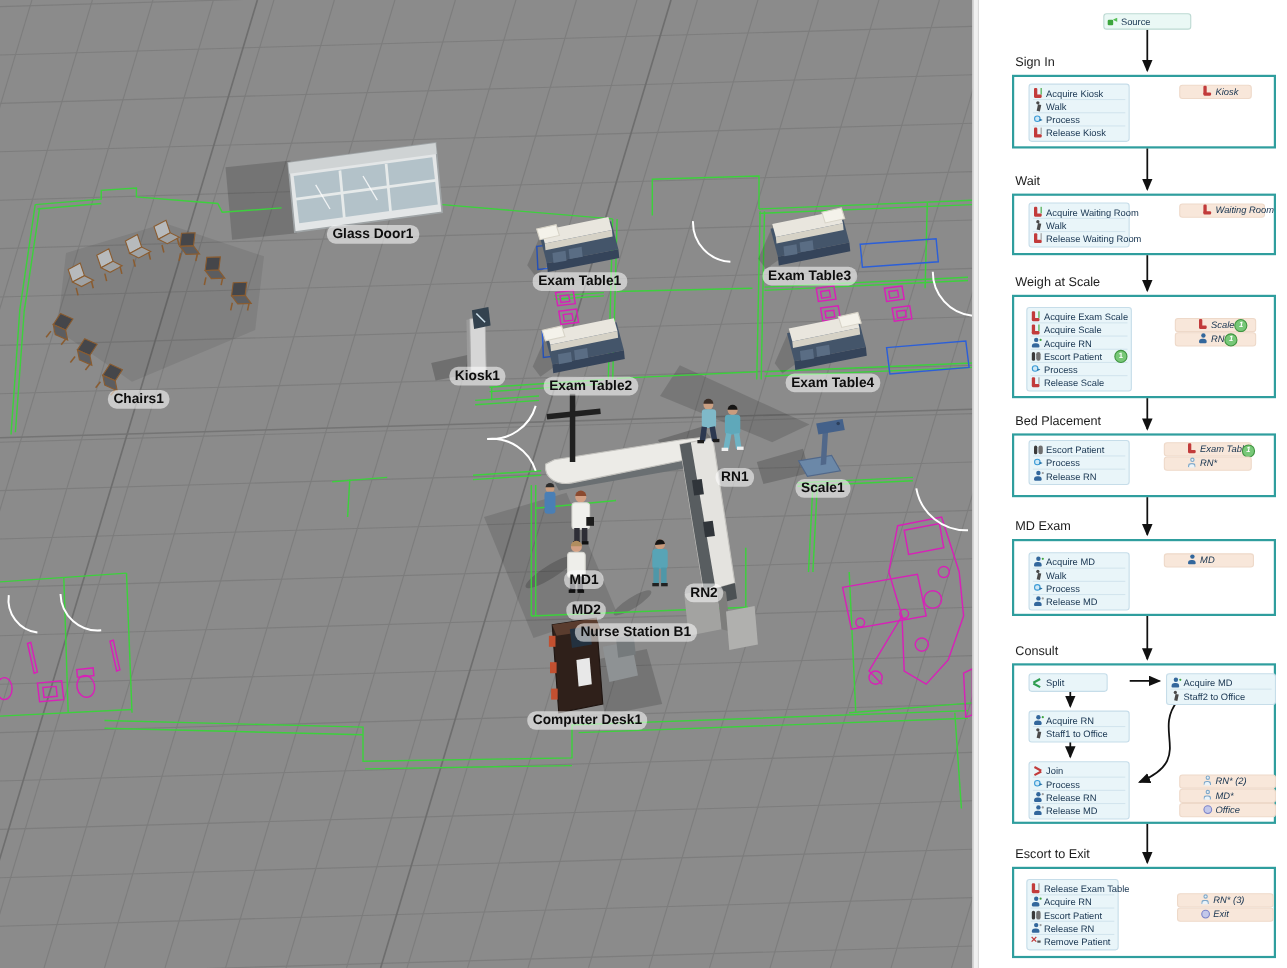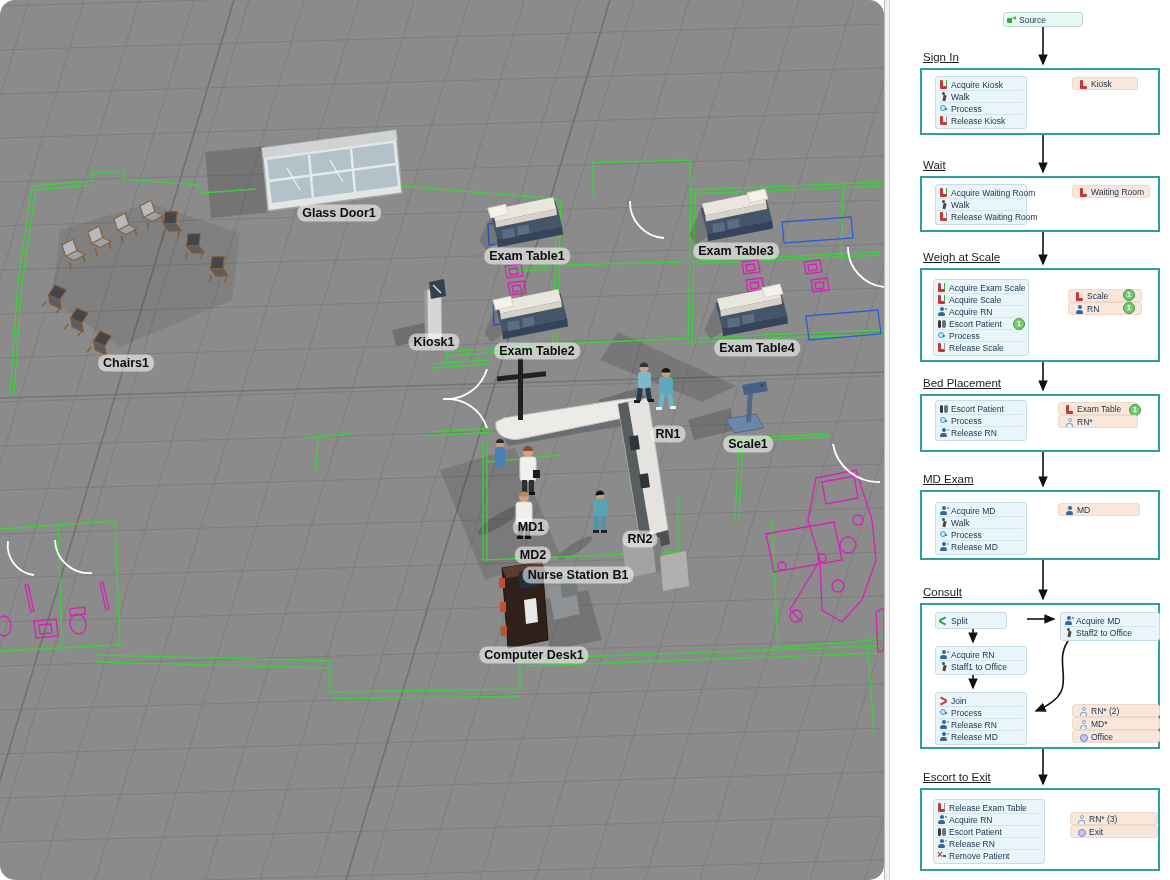--- a/index.html
+++ b/index.html
@@ -1,35 +1,35 @@
 <!DOCTYPE html>
 <html><head>
 <meta charset="utf-8">
 <style>
   html,body{margin:0;padding:0;background:#fff;font-family:"Liberation Sans",sans-serif;}
   #app{position:relative;width:1170px;height:880px;overflow:hidden;background:#fff;}
 
   
-  #scene{position:absolute;left:0;top:0;width:884px;height:880px;background:#8b8b8b;overflow:hidden;border-radius:15px;}
+  #scene{position:absolute;left:0;top:0;width:884px;height:880px;background:#8b8b8b;overflow:hidden;}
   #scene svg{position:absolute;left:0;top:0;}
   .objlabel{position:absolute;transform:translate(-50%,-50%);background:rgba(255,255,255,.55);
     border-radius:8px;padding:0 5px;height:17px;line-height:17px;font-weight:bold;
     font-size:12.5px;color:#0d0d0d;white-space:nowrap;}
   #splitter{position:absolute;left:884px;top:0;width:6px;height:880px;background:#f0f0f0;border-left:1px solid #b9b9b9;border-right:1px solid #d9d9d9;box-sizing:border-box;}
 
   
   #flow{position:absolute;left:890px;top:0;width:280px;height:880px;background:#ffffff;}
   #flowArrows{position:absolute;left:0;top:0;z-index:1;}
   .sec{position:absolute;left:30px;width:240px;border:2px solid #2f9e9e;box-sizing:border-box;z-index:0;background:transparent;}
-  .sec-title{position:absolute;left:33px;font-size:11.5px;color:#1c1c1c;text-decoration:underline;z-index:2;white-space:nowrap;}
+  .sec-title{position:absolute;left:33px;font-size:11.5px;color:#1c1c1c;z-index:2;white-space:nowrap;}
   .card{position:absolute;background:#e9f5f9;border:1px solid #c6dde9;border-radius:3px;padding:2px 3px;z-index:2;box-sizing:border-box;}
   .row{display:flex;align-items:center;height:11px;font-size:8.5px;color:#16334f;white-space:nowrap;}
   .row + .row{border-top:1px solid #d3e5ee;}
-  .chip{position:absolute;display:flex;align-items:flex-end;height:13px;background:#f8e7da;border:1px solid #eed9c9;
-    border-radius:3px;font-size:8.5px;color:#16334f;padding:0 6px;white-space:nowrap;z-index:2;box-sizing:border-box;overflow:visible;}
+  .chip{position:absolute;display:flex;align-items:flex-start;height:13px;background:#f8e7da;border:1px solid #eed9c9;
+    border-radius:3px;font-size:8.5px;color:#16334f;padding:0 20px;white-space:nowrap;z-index:2;box-sizing:border-box;overflow:visible;font-style:italic;}
   .src{position:absolute;left:113px;top:12px;width:80px;height:15px;display:flex;align-items:center;
     background:#eaf8f5;border:1px solid #bcd9d2;border-radius:3px;font-size:8.5px;color:#16334f;padding:0 3px;z-index:2;box-sizing:border-box;}
   .badge{min-width:10px;height:10px;border-radius:50%;background:#78c878;border:1px solid #3f9440;color:#fff;
     font-weight:bold;font-size:7px;line-height:10px;text-align:center;margin-left:auto;flex:none;}
   .badge.ovl{position:absolute;right:-4px;top:1px;margin:0;}
 
   
   .ic{position:relative;display:inline-block;width:9px;height:9px;margin-right:3px;flex:none;}
   .ic::before,.ic::after{content:"";position:absolute;}
   .ic-chair::before{left:1px;top:0;width:3px;height:8px;background:#c23b3b;border-radius:1px;}
@@ -641,21 +641,21 @@
       <span class="ic ic-outline"></span>
         <span>MD*</span>
     </div>
     <div class="chip" style="left:182px;top:730px;width:88px">
       <span class="ic ic-circle"></span>
         <span>Office</span>
     </div>
 
     <div class="sec-title" style="top:771px">Escort to Exit</div>
     <div class="sec" style="top:788px;height:83px"></div>
-    <div class="card" style="left:43px;top:799px;width:112px">
+    <div class="card" style="left:43px;top:799px;width:84px">
       <div class="row">
           <span class="ic ic-chair rel"></span>
           <span>Release Exam Table</span>
         </div>
       <div class="row">
           <span class="ic ic-person plus"></span>
           <span>Acquire RN</span>
         </div>
       <div class="row">
           <span class="ic ic-escort"></span>

